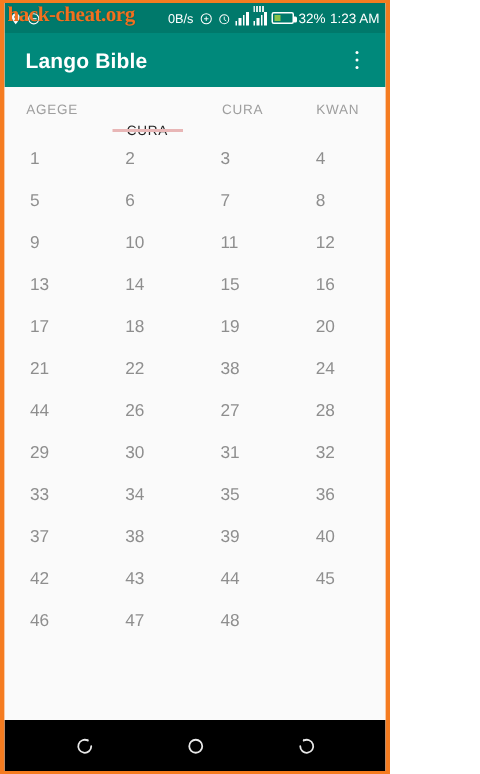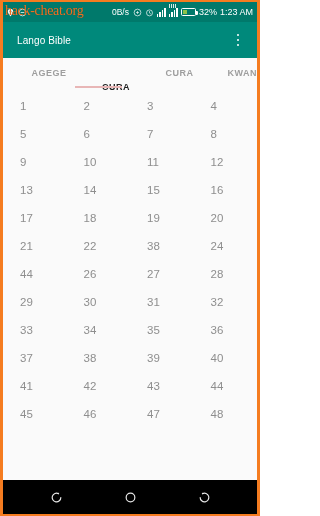--- a/index.html
+++ b/index.html
@@ -101,21 +101,21 @@
     background: #8bc34a;
     display: block;
   }
 
   
   .watermark {
     position: absolute;
     left: 2px;
     top: 1px;
     font-family: "Liberation Serif", serif;
-    font-weight: normal;
+    font-weight: bold;
     font-size: 14px;
     color: #f2701f;
     letter-spacing: -0.3px;
     text-shadow: 0 0 1px rgba(0,0,0,.25);
     z-index: 30;
     pointer-events: none;
     white-space: nowrap;
   }
 
   
@@ -124,22 +124,22 @@
     height: 36px;
     background: #00897b;
     display: flex;
     align-items: center;
     justify-content: space-between;
     padding: 0 10px 0 14px;
     box-sizing: border-box;
   }
   .app-title {
     color: #ffffff;
-    font-size: 10px;
-    font-weight: normal;
+    font-size: 14px;
+    font-weight: bold;
     letter-spacing: .1px;
   }
   .overflow {
     width: 18px;
     height: 22px;
     display: flex;
     flex-direction: column;
     align-items: center;
     justify-content: center;
     gap: 2.5px;
@@ -160,27 +160,26 @@
     background: #fafafa;
     display: flex;
     align-items: stretch;
     box-shadow: 0 1px 0 rgba(0,0,0,0.02);
   }
   .tab {
     flex: 1 1 0;
     position: relative;
     display: flex;
     align-items: center;
-    justify-content: flex-end;
+    justify-content: center;
     font-size: 9px;
     letter-spacing: .5px;
     color: #9e9e9e;
     cursor: pointer;
     user-select: none;
-    font-weight: bold;
   }
   .tab.active { color: #212121; margin-top: 28px; }
   .tab .indicator {
     position: absolute;
     left: 8px; right: 8px;
     bottom: 0;
     height: 2px;
     background: transparent;
   }
   .tab.active .indicator { background: #e8b6b6; }
@@ -347,21 +346,20 @@
         <div class="cell">31</div>
         <div class="cell">32</div>
         <div class="cell">33</div>
         <div class="cell">34</div>
         <div class="cell">35</div>
         <div class="cell">36</div>
         <div class="cell">37</div>
         <div class="cell">38</div>
         <div class="cell">39</div>
         <div class="cell">40</div>
-        <div class="cell">41</div>
         <div class="cell">42</div>
         <div class="cell">43</div>
         <div class="cell">44</div>
         <div class="cell">45</div>
         <div class="cell">46</div>
         <div class="cell">47</div>
         <div class="cell">48</div>
       </div>
   </div>
 

